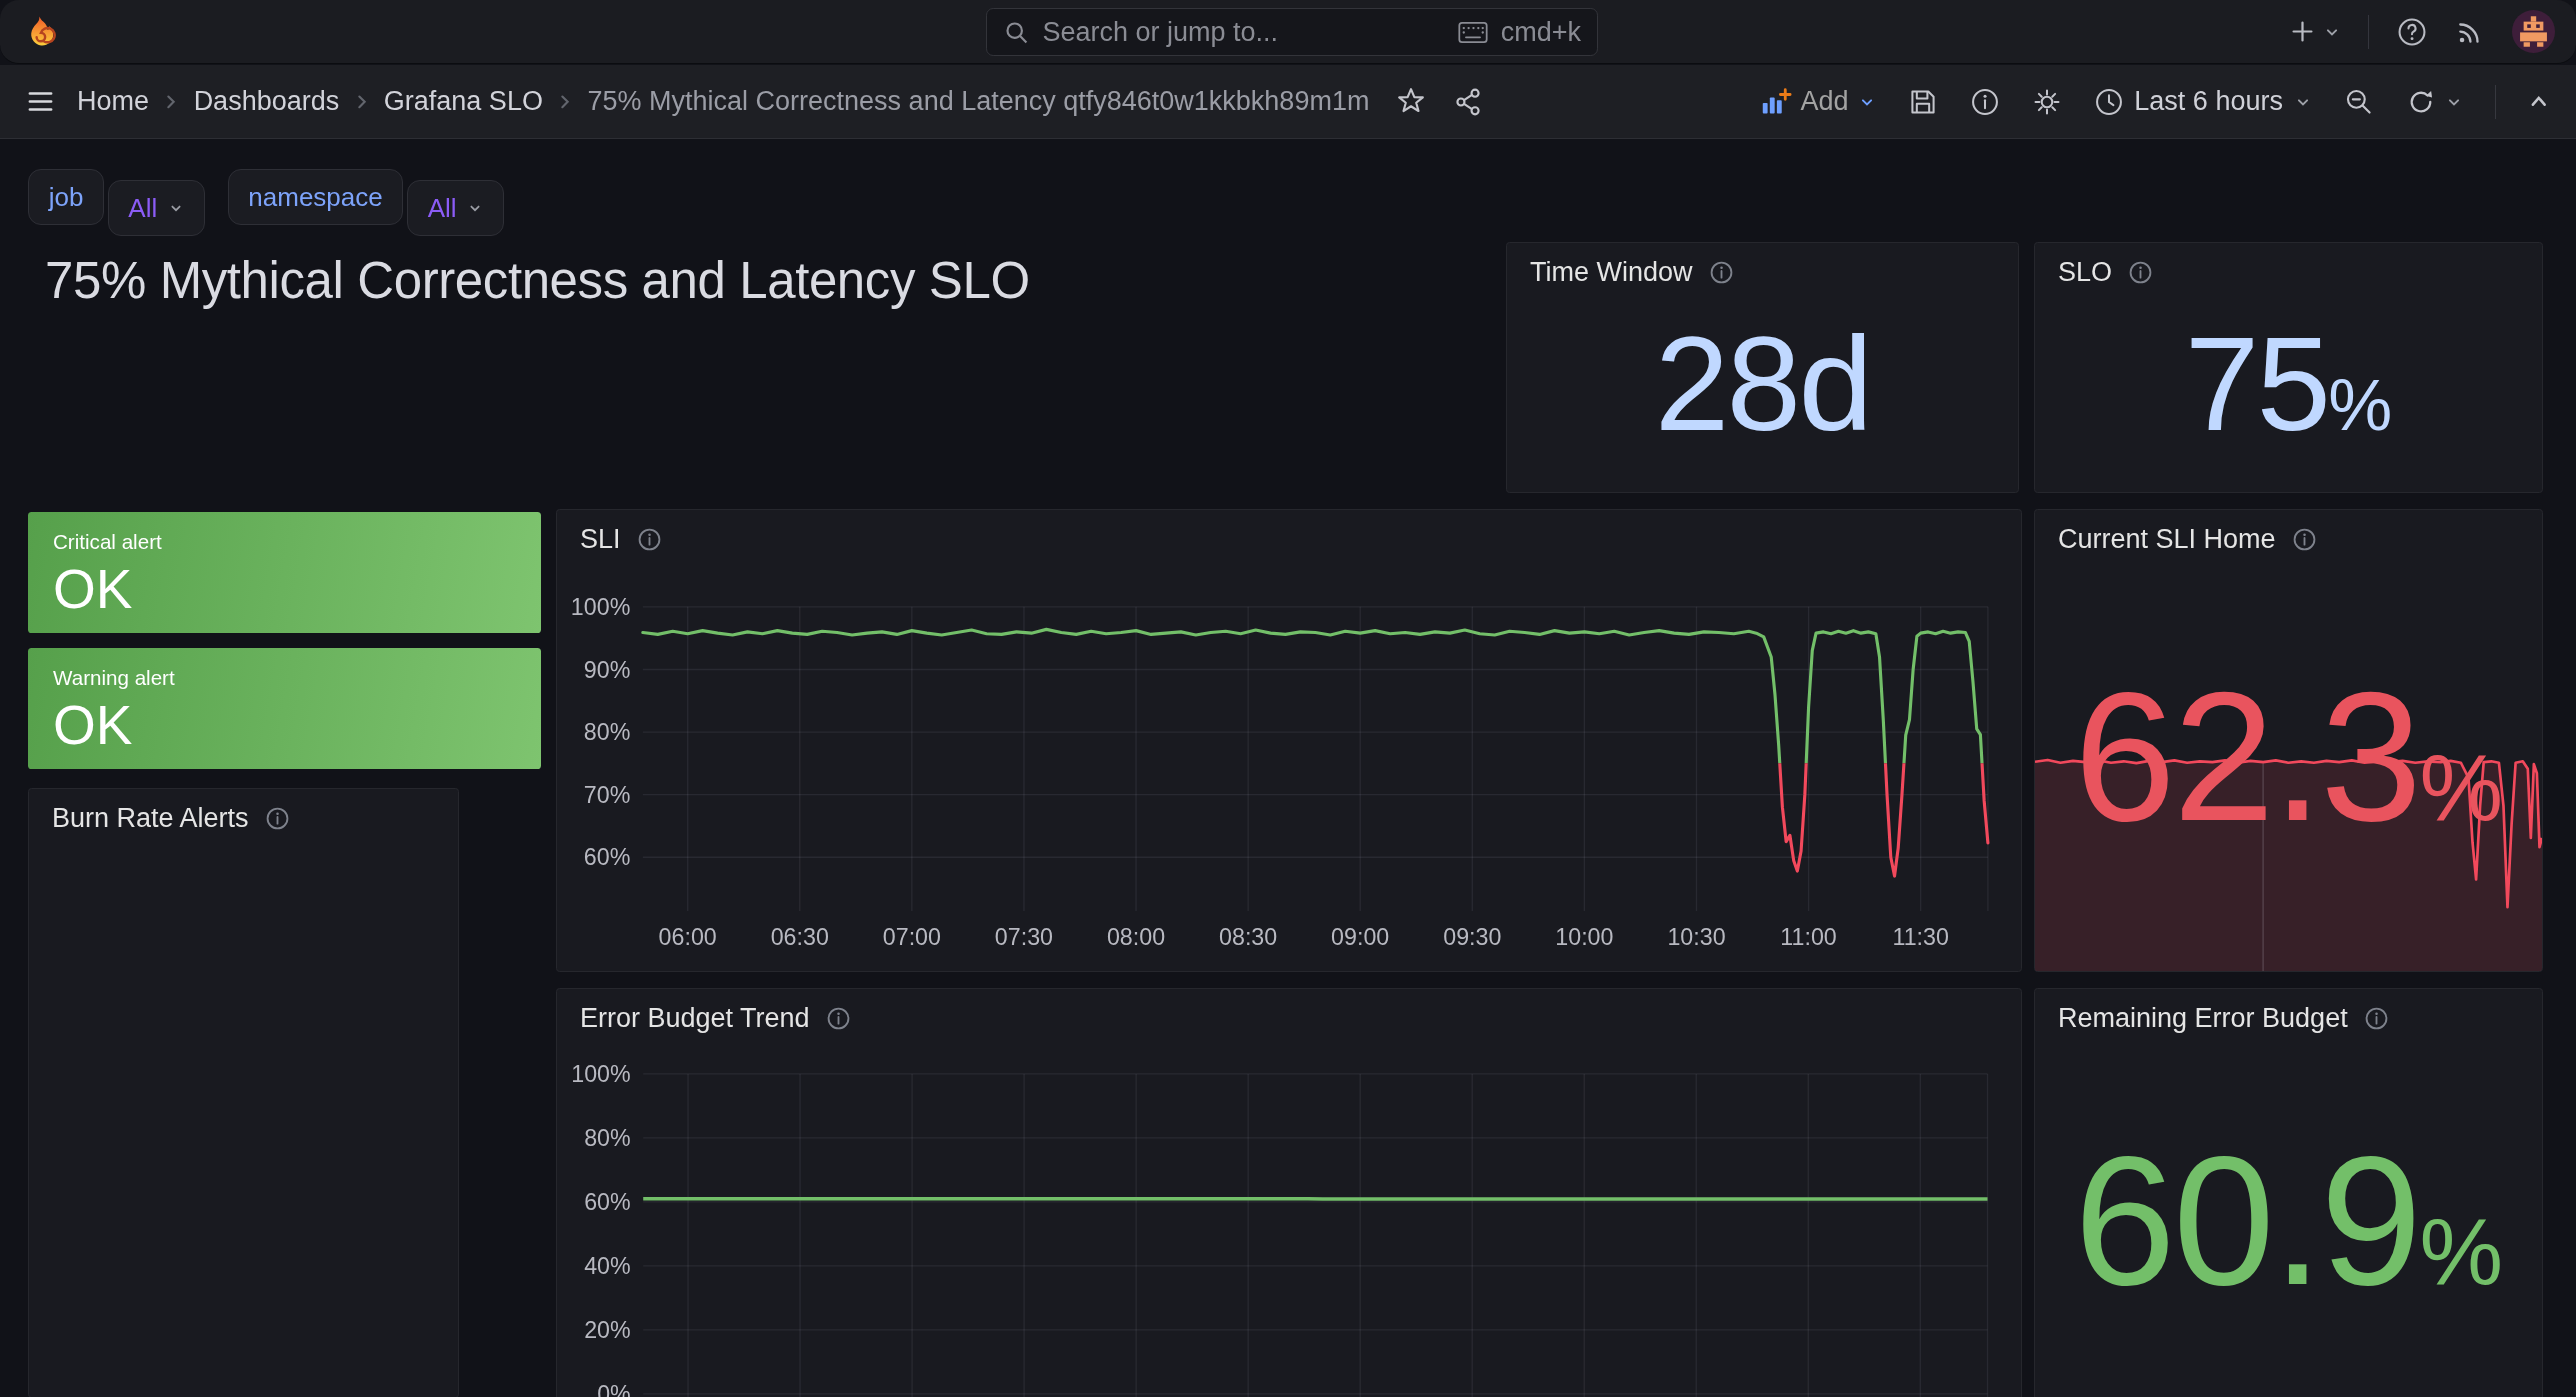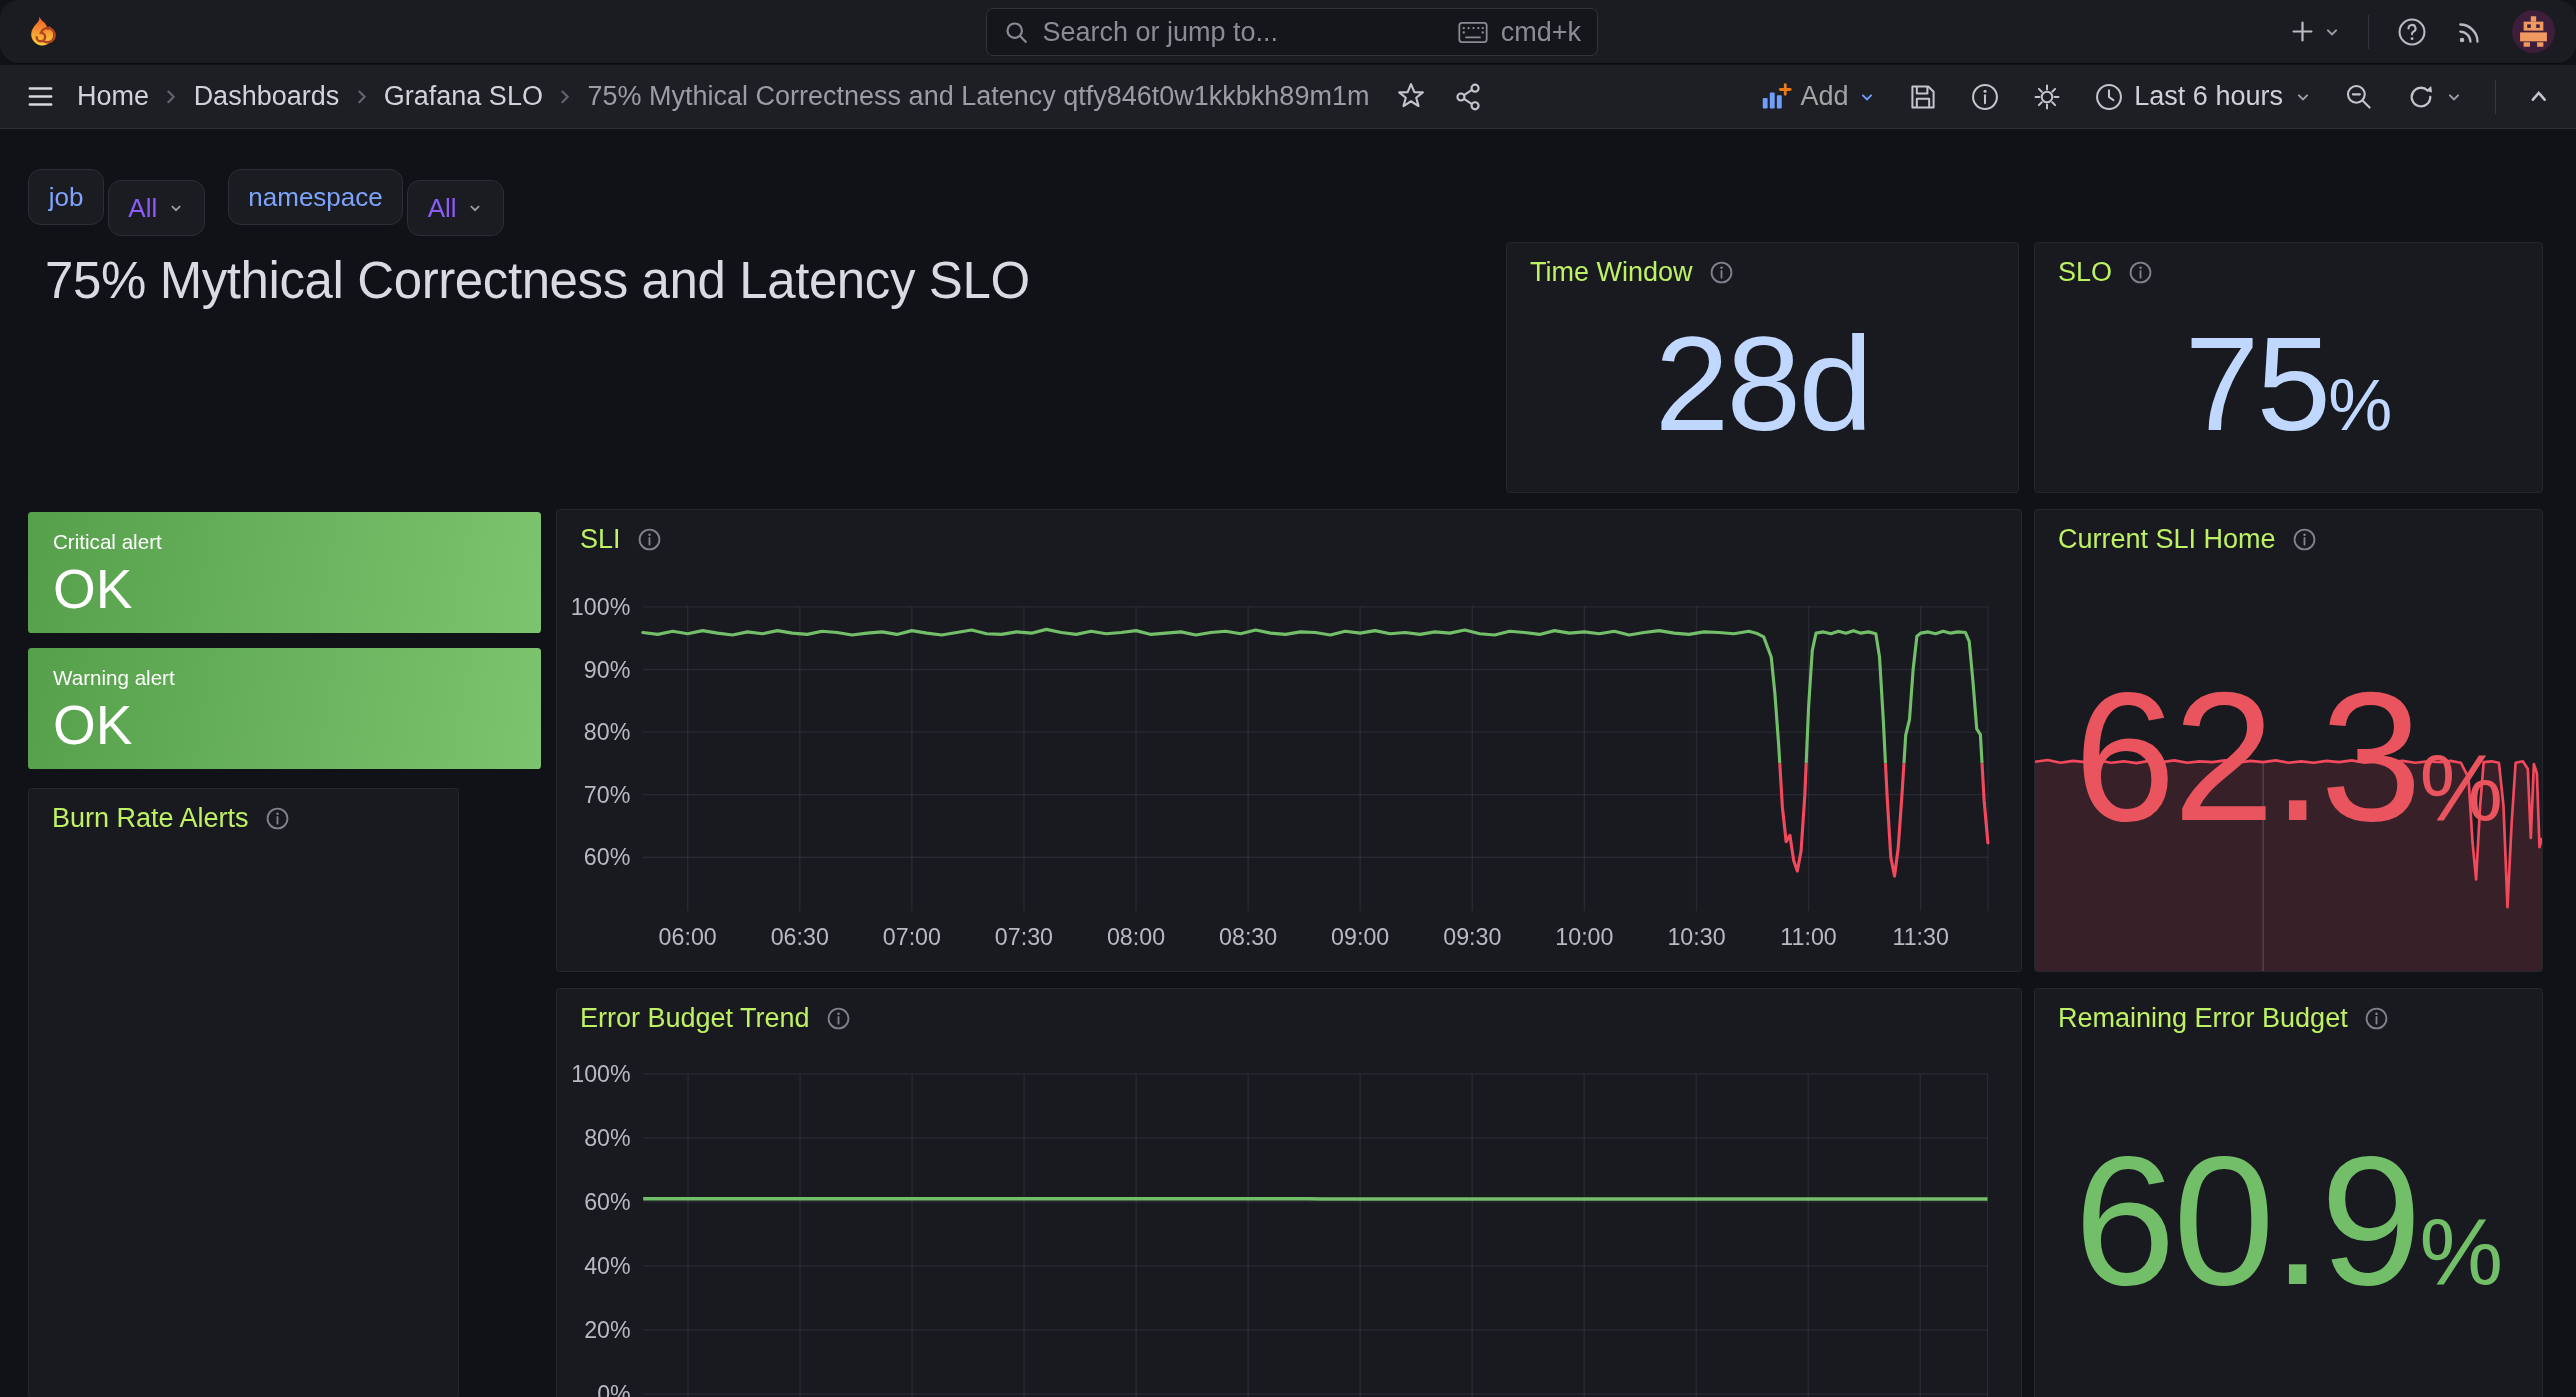--- a/index.html
+++ b/index.html
@@ -12,21 +12,21 @@
     background:#1b1c21; border-bottom:0.9px solid #0b0c10;
     display:flex; align-items:center; padding:0 21.5px;border-radius:19px; }
   .searchbox { position:absolute; left:986px; top:8px; width:612px; height:48px;
     background:#15161b; border:0.9px solid #33343a; border-radius:7.2px;
     display:flex; align-items:center; padding:0 16px; color:#8a8c94; font-size:27px; gap:12.5px;}
   .searchbox .grow { flex:1; }
   .tb-right { margin-left:auto; display:flex; align-items:center; gap:27px; color:#b9bbc3; }
   .vdiv { width:0.9px; height:34px; background:rgba(204,204,220,0.15); }
 
   
-  .navbar { position:absolute; left:0; top:65px; width:2576px; height:64px;
+  .navbar { position:absolute; left:0; top:65px; width:2576px; height:74px;
     background:#1e1f24; border-bottom:0.9px solid rgba(204,204,220,0.09);
     display:flex; align-items:center; padding:12px 27px; color:#d2d3da; font-size:27px; }
   .crumbs { display:flex; align-items:center; gap:14.3px; margin-left:23px; }
   .crumb { color:#d2d3da; cursor:pointer; }
   .crumb.current { color:#9b9da6; }
   .crumb-sep { color:#62656d; display:flex; }
   .nav-icons { display:flex; align-items:center; gap:27px; margin-left:27px; color:#c4c5cc; }
   .toolbar { margin-left:auto; display:flex; align-items:center; gap:32px; color:#c4c5cc; }
   .addbtn { display:flex; align-items:center; gap:9px; color:#a3a3a3; font-weight:500; }
   .timepick { display:flex; align-items:center; gap:10.7px; color:#d0d1d8; }
@@ -40,21 +40,21 @@
   .pill { height:56px; background:#1b1c22; border:0.9px solid #2e2f36; border-radius:13px;
     display:flex; align-items:center; padding:0 19.7px; font-size:26px; }
   .pill.lbl { color:#7da3fa; }
   .pill.val { color:#8b5cf6; gap:10.7px;margin-top:11px; }
 
   .dash-title { position:absolute; left:45px; top:109px; font-size:51px; font-weight:500;
     color:#dadbe2; letter-spacing:-0.4px; }
 
   .panel { position:absolute; background:#191a20; border:0.9px solid #26272d; border-radius:3.6px; }
   .ptitle { position:absolute; left:23px; top:14.3px; display:flex; align-items:center; gap:16px;
-    font-size:27px; font-weight:500; color:#bef264; z-index:5; }
+    font-size:27px; font-weight:500; color:#e5e5e5; z-index:5; }
   .ptitle .iicon { color:#7e828c; }
 
   .statwrap { position:absolute; inset:0; display:flex; align-items:center; justify-content:center;
     padding-top:32px; z-index:4; }
   .statnum { display:flex; align-items:baseline; line-height:1; font-weight:500; letter-spacing:-2.7px; }
   .bigblue { color:#c0d8ff; font-size:134px; }
   .bigblue .sfx { font-size:72px; letter-spacing:0; }
   .bigred { color:#e9545e; font-size:183px; }
   .bigred .sfx { font-size:94px; letter-spacing:0; }
   .biggreen { color:#73bf69; font-size:183px; }

